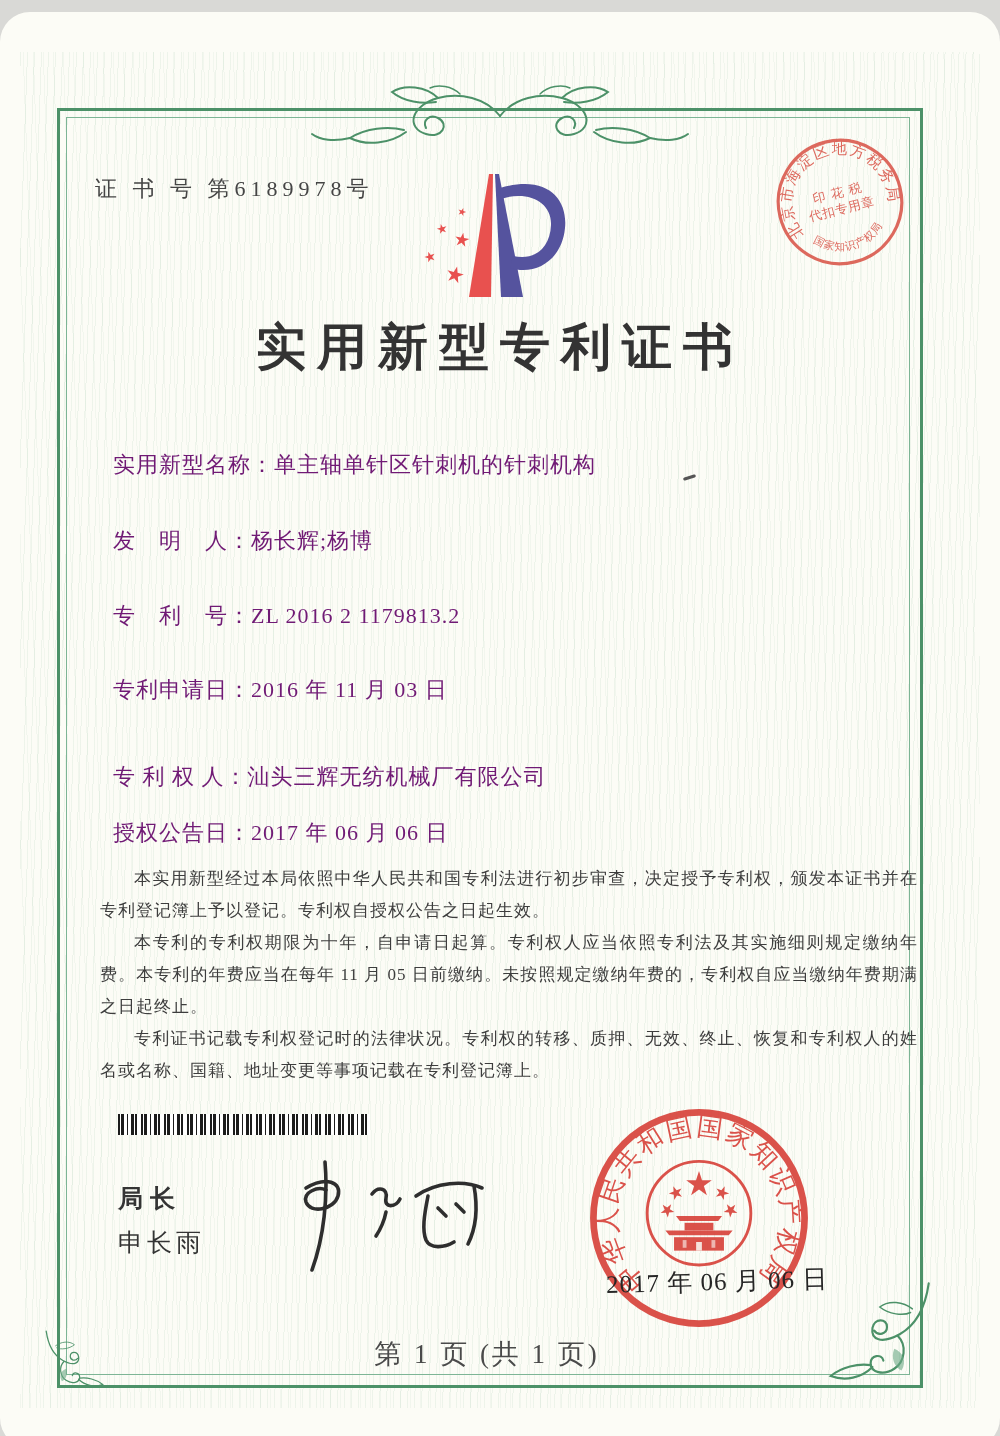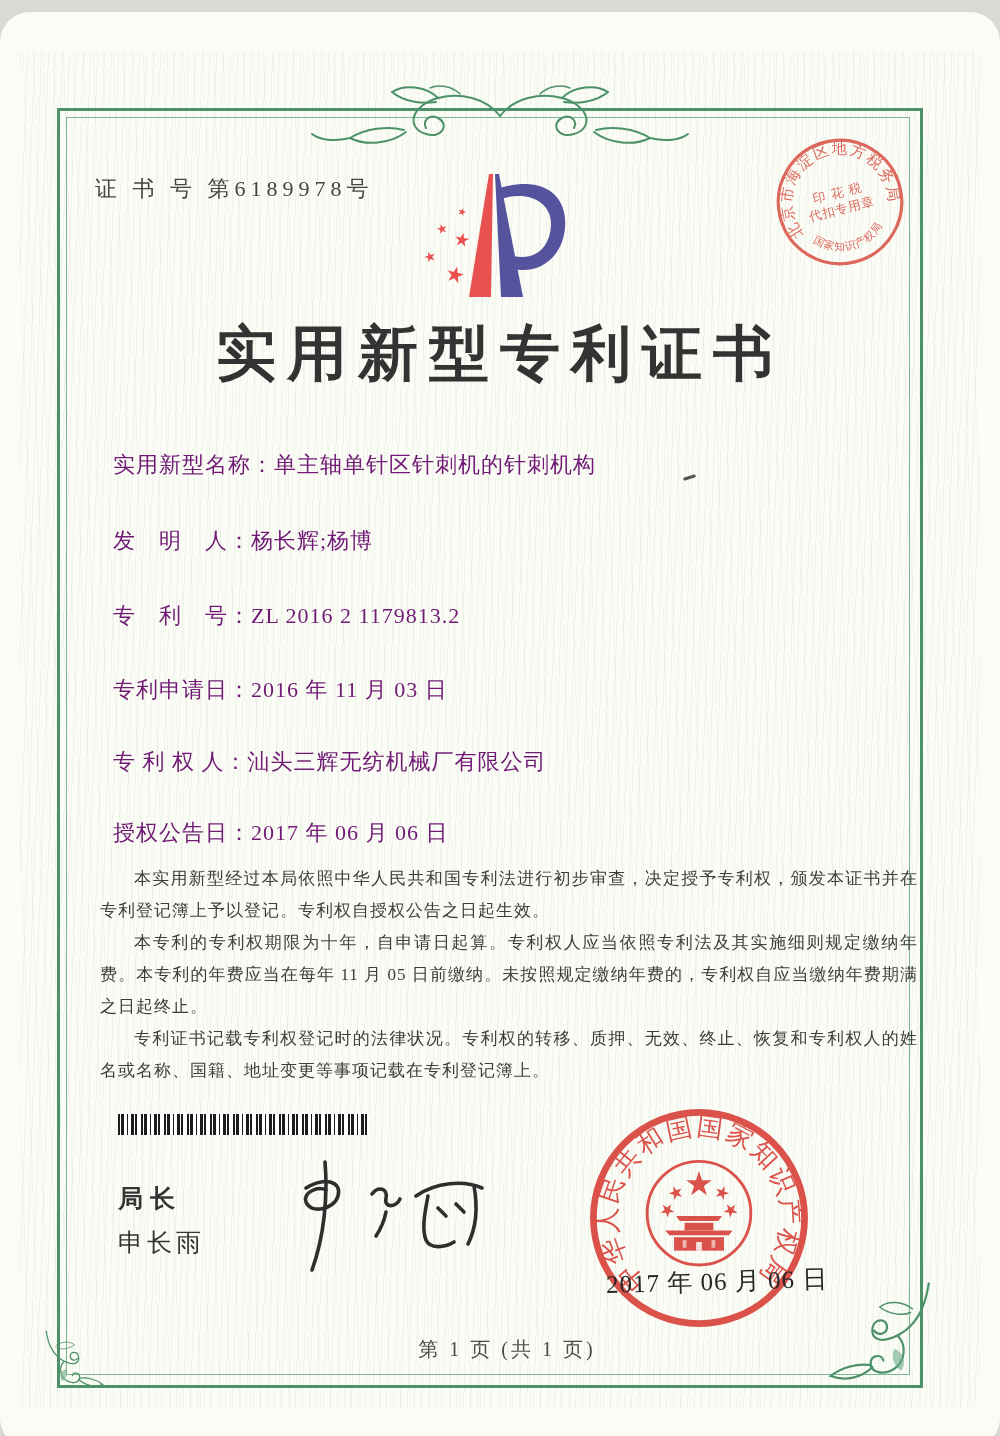--- a/index.html
+++ b/index.html
@@ -21,46 +21,46 @@
     left:57px; top:96px; width:860px; height:1274px;
     border:3px solid #4c9168;
   }
   .frame-inner {
     left:66px; top:105px; width:842px; height:1256px;
     border:1px solid #7db595;
   }
   .cert-no { left:95px; top:162px; font-size:22px; letter-spacing:5px; color:#454545; }
   .title {
     left:0; top:302px; width:1000px; text-align:center;
-    font-size:60px; font-weight:bold; letter-spacing:11px; color:#333;
+    font-size:50px; font-weight:bold; letter-spacing:11px; color:#333;
   }
   .field { left:113px; font-size:22px; letter-spacing:1px; white-space:nowrap; color:#701a75; }
   .f1 { top:438px; } .f2 { top:514px; } .f3 { top:589px; }
-  .f4 { top:663px; } .f5 { top:735px;font-family:Liberation Serif, serif; } .f6 { top:806px; }
+  .f4 { top:663px; } .f5 { top:750px;font-family:Liberation Serif, serif; } .f6 { top:806px; }
   .paras { left:100px; top:851px; width:818px; }
   .paras p {
     margin:0; font-size:17px; line-height:32px; letter-spacing:1px;
     text-indent:2em; text-align:justify; color:#3d3d3d;
   }
   .barcode {
     left:118px; top:1102px; width:252px; height:21px;
     background:repeating-linear-gradient(90deg,
       #1c1c1c 0 2px,  #fff 2px 3px,  #1c1c1c 3px 6px, #fff 6px 9px,
       #1c1c1c 9px 10px, #fff 10px 13px, #1c1c1c 13px 16px, #fff 16px 17px,
       #1c1c1c 17px 19px, #fff 19px 23px);
   }
   .sig-title { left:118px; top:1170px; font-size:25px; letter-spacing:7px; color:#343434;font-weight:bold; }
   .sig-name  { left:118px; top:1214px; font-size:25px; letter-spacing:4px; color:#343434; }
   .seal-date {
     left:606px; top:1253px; font-size:25px; letter-spacing:1px;
     color:#262626; transform:rotate(-1.5deg); white-space:nowrap;
   }
   .footer {
     left:57px; top:1324px; width:860px; text-align:center;
-    font-size:20px; letter-spacing:3px; color:#4a4a4a;padding-left:20px;
+    font-size:27px; letter-spacing:3px; color:#4a4a4a;
   }
   .speck { left:683px; top:464px; width:13px; height:3px; background:#555;
            transform:rotate(-18deg); border-radius:2px; }
   svg text { font-family:"Liberation Serif","DejaVu Serif",serif; }
 </style>
 </head>
 <body>
 
 <div class="page">
 

